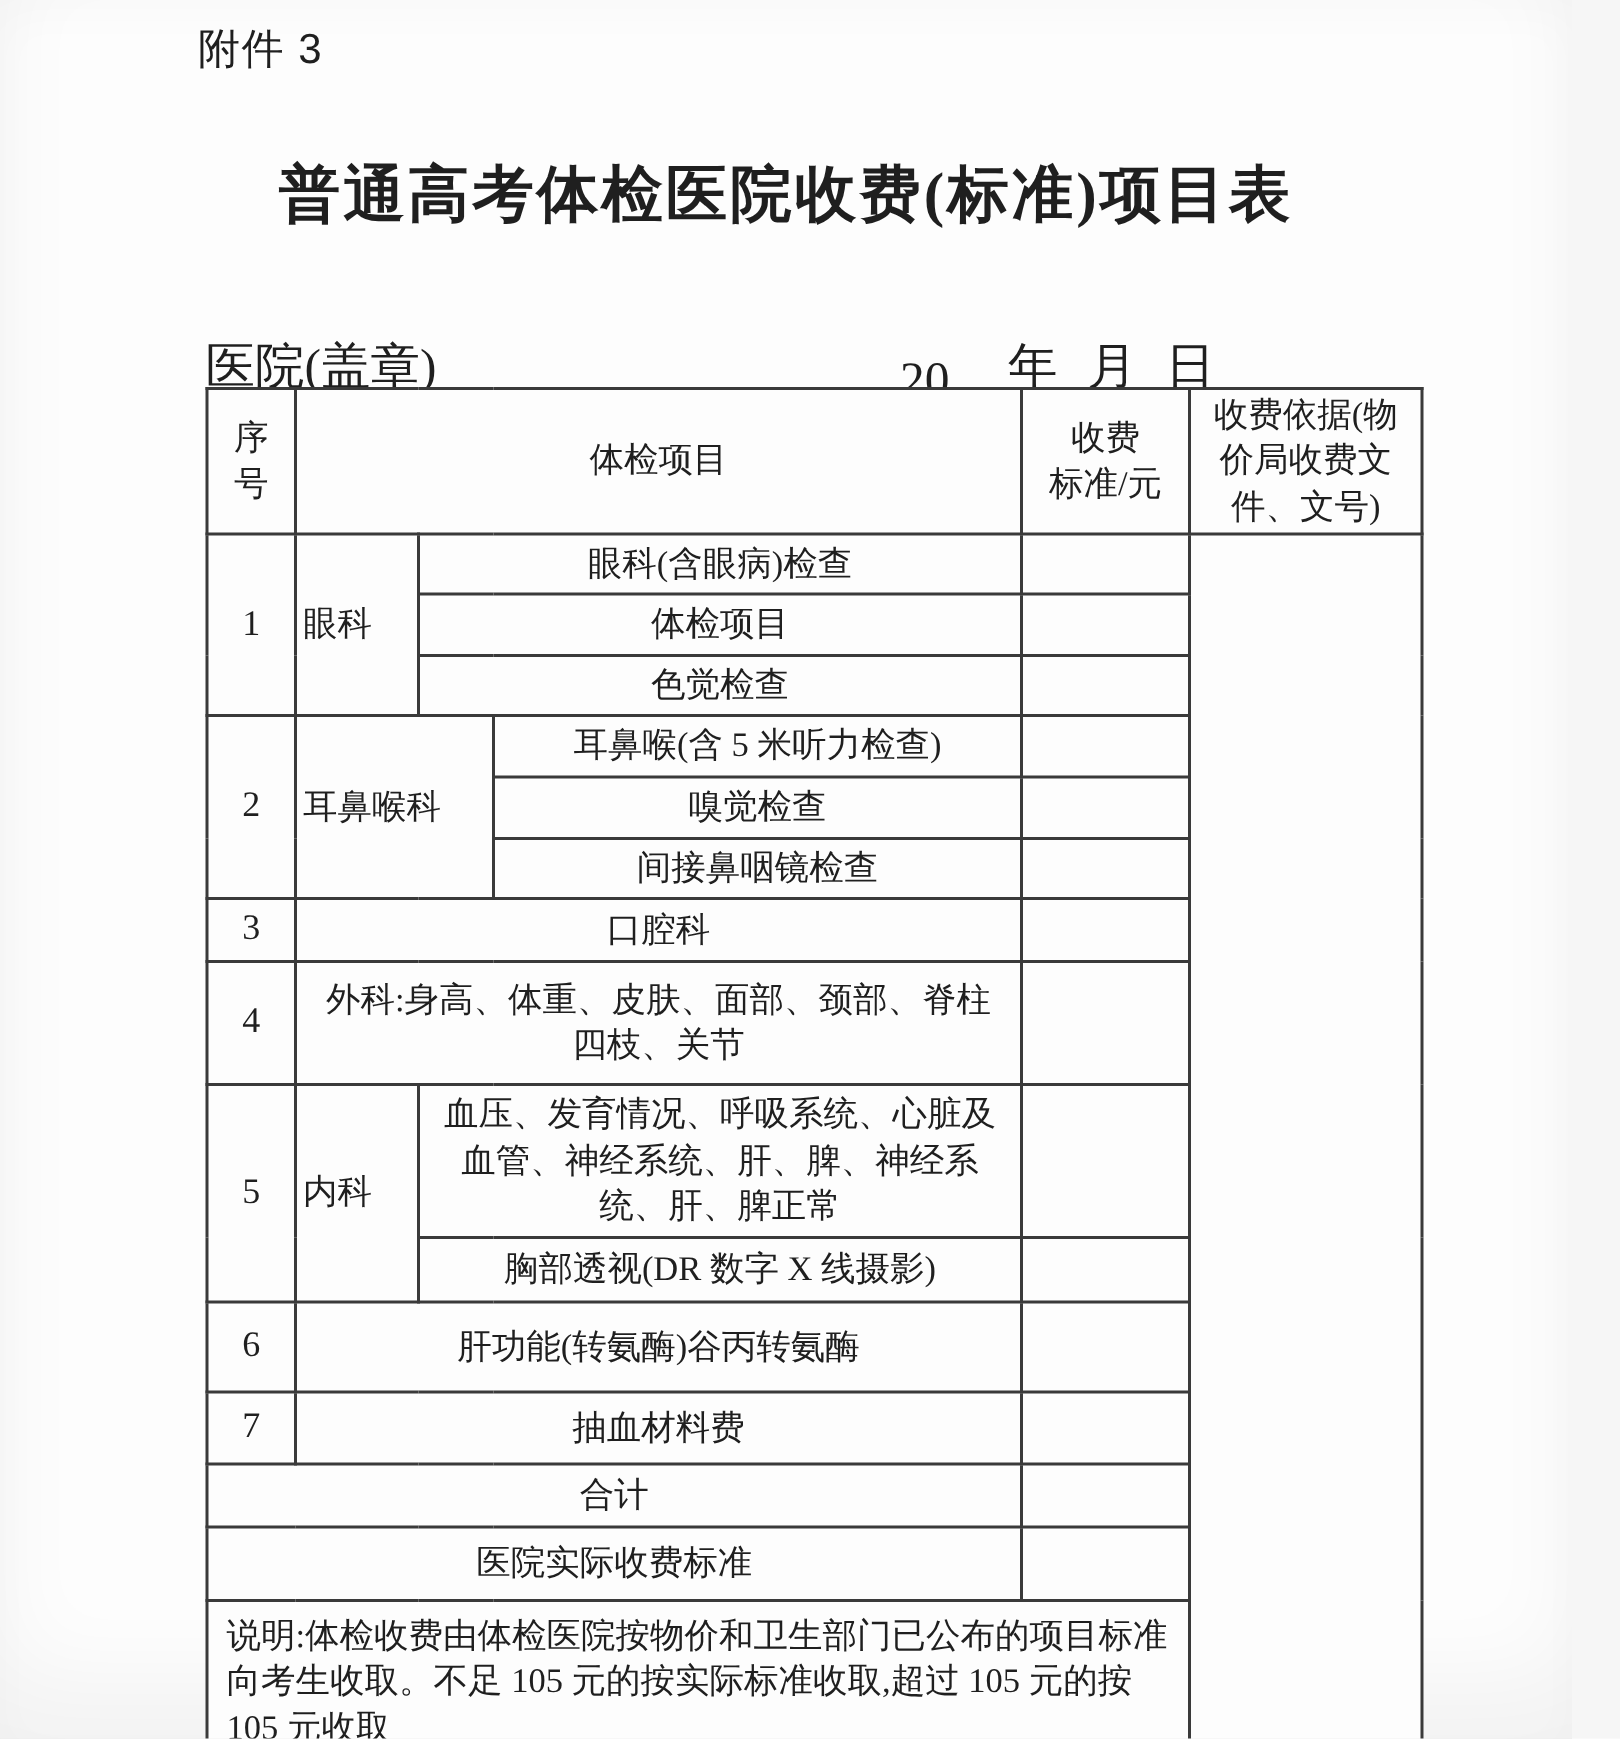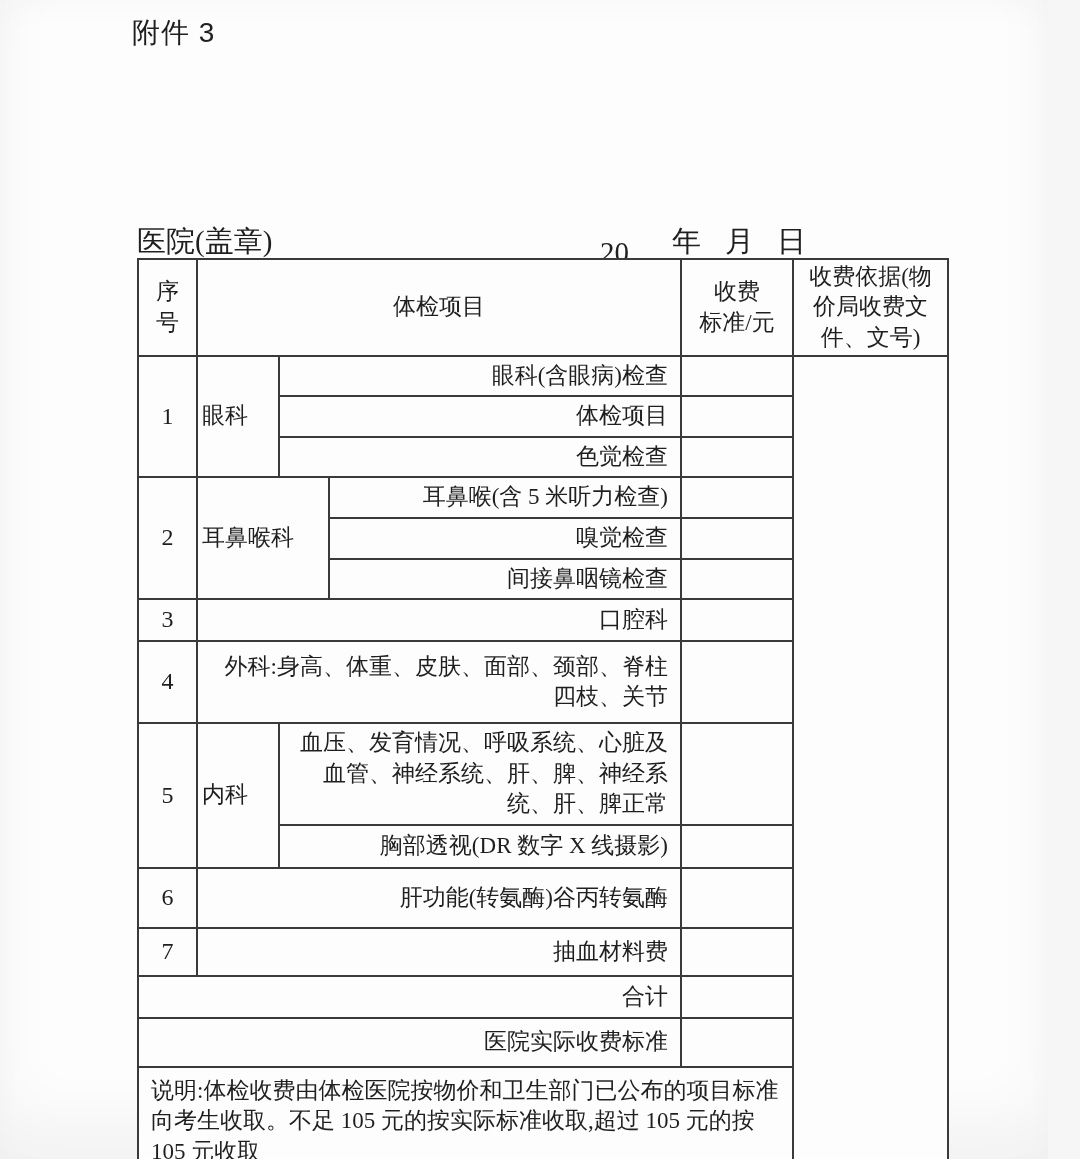--- a/index.html
+++ b/index.html
@@ -19,21 +19,21 @@
   .attachment {
     position:absolute; left:132px; top:14px;
     font-family:"Liberation Sans","DejaVu Sans",sans-serif;
     font-size:28px; font-weight:500; letter-spacing:1px;
   }
   .doc-title {
     position:absolute; left:0; right:0; top:102px;
     text-align:center;
     font-size:41px; font-weight:bold; letter-spacing:2px;
   }
-  .stamp-line { position:absolute; top:222px; left:0; width:1080px; height:34px; font-size:29px; }
+  .stamp-line { position:absolute; top:222px; left:0; width:1080px; height:34px; font-size:33px; }
   .stamp-label { position:absolute; left:137px; top:0; }
   .d-20 { position:absolute; left:600px; top:14px; }
   .d-y  { position:absolute; left:672px; top:0; }
   .d-m  { position:absolute; left:725px; top:0; }
   .d-d  { position:absolute; left:777px; top:0; }
 
   table.fee-table {
     position:absolute; left:137px; top:258px;
     width:810px;
     border-collapse:collapse;
@@ -44,37 +44,38 @@
   .fee-table th, .fee-table td {
     border:2px solid #3a3a3a;
     font-weight:normal;
     vertical-align:middle;
     line-height:1.32;
     overflow:hidden;
   }
   .c-head { text-align:center; white-space:pre-line; padding:2px 4px; }
   .c-num  { text-align:center; font-size:24px; }
   .c-cat  { text-align:left; padding:2px 4px; }
-  .c-item { text-align:right; padding:4px 12px; }
+  .c-item { text-align:center; padding:4px 12px; }
   .c-fee  { }
   .c-basis{ vertical-align:top; }
   .c-note { text-align:left; padding:8px 12px; line-height:1.38; }
 
   tr.h79 { height:79px; } tr.h40 { height:40px; } tr.h41 { height:41px; }
   tr.h42 { height:42px; } tr.h82 { height:82px; } tr.h102{ height:102px; }
   tr.h43 { height:43px; } tr.h60 { height:60px; } tr.h48 { height:48px; }
   tr.h49 { height:49px; } tr.h88 { height:88px; }
 </style>
 </head>
 <body>
 
 <div class="page">
 
   <div class="attachment">附件 3</div>
 
+  <div class="doc-title">普通高考体检医院收费(标准)项目表</div>
 
   <div class="stamp-line">
     <span class="stamp-label">医院(盖章)</span>
     <span class="d-20">20</span>
     <span class="d-y">年</span>
     <span class="d-m">月</span>
     <span class="d-d">日</span>
   </div>
 
   <table class="fee-table">

